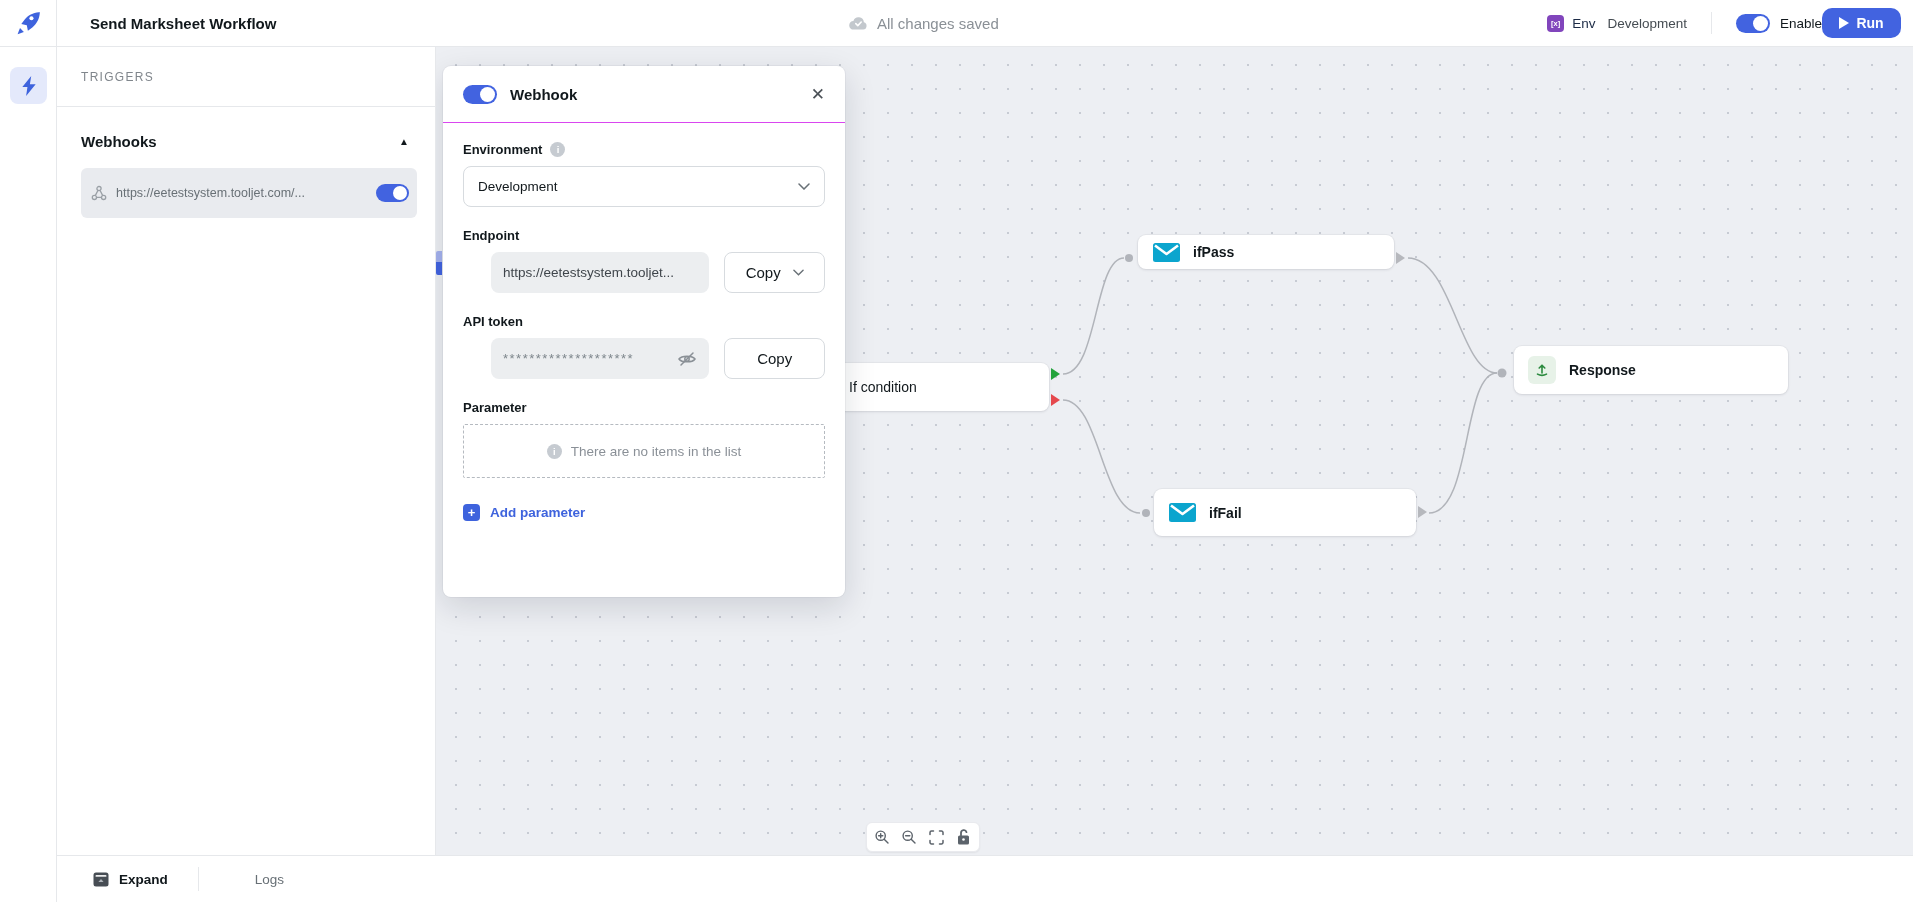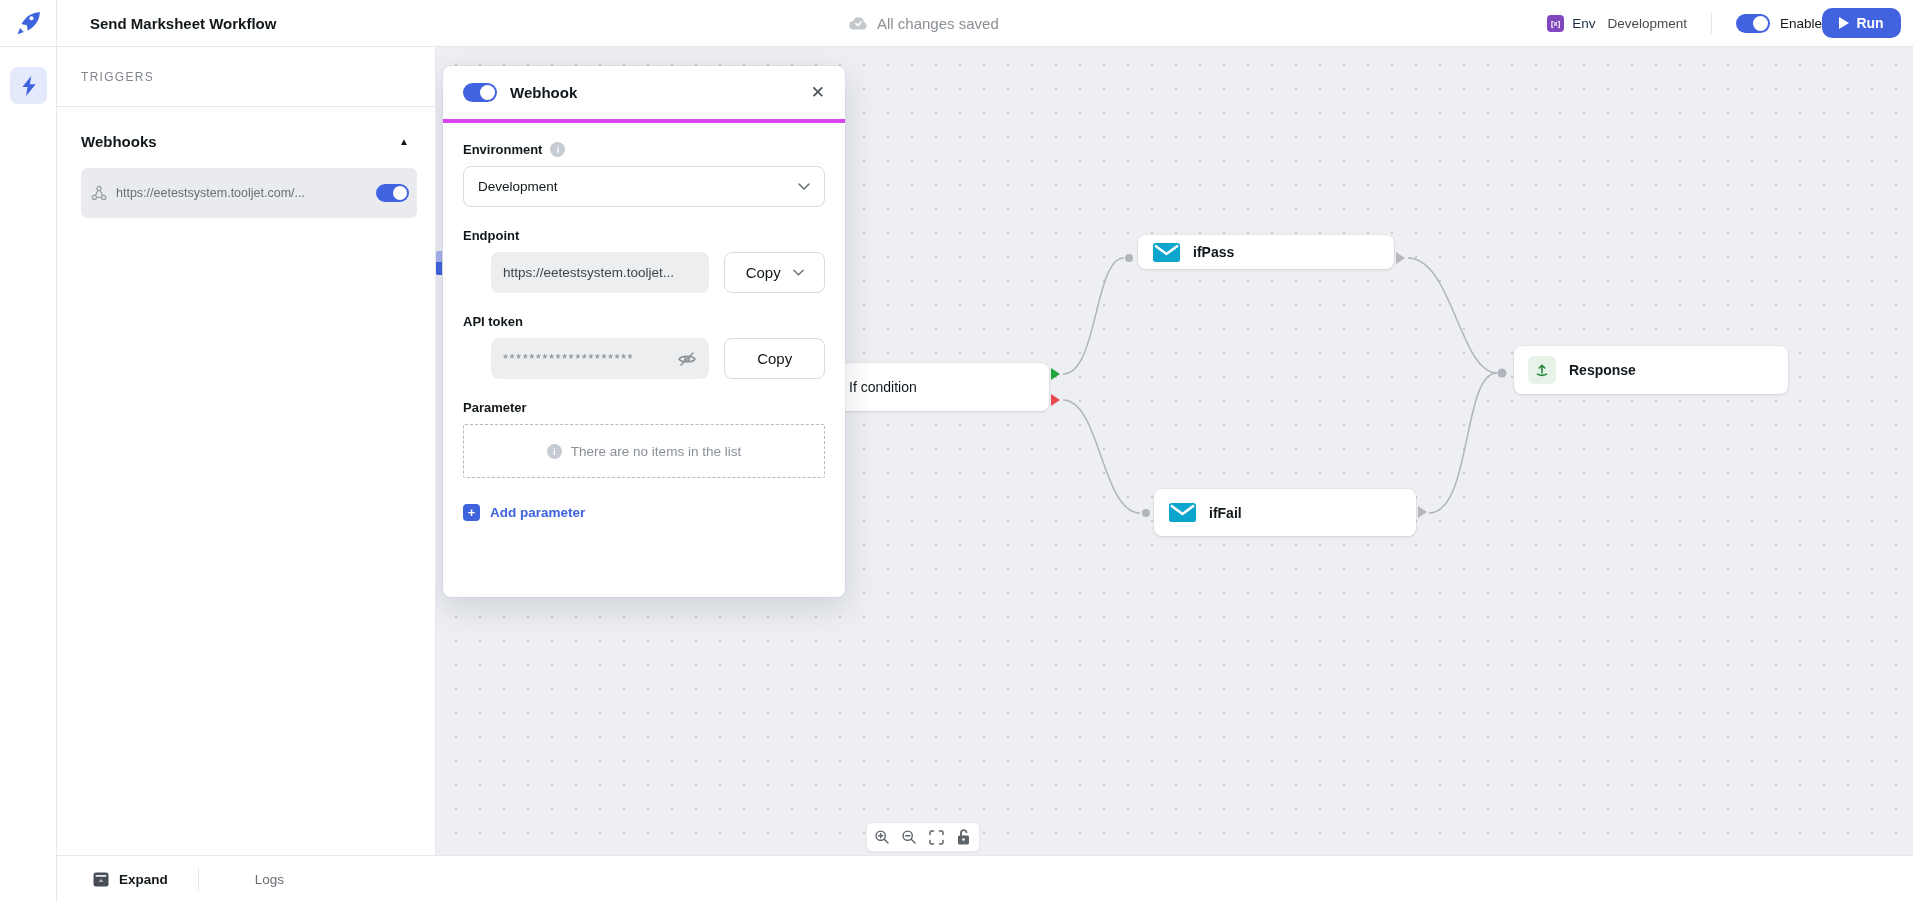--- a/index.html
+++ b/index.html
@@ -51,21 +51,21 @@
   .tri-red   { border-left:9px solid #e5484d; }
   .env-icon-box { width:28px; height:28px; border-radius:6px; background:#e7f2e8; display:flex; align-items:center; justify-content:center; }
   .node-fragment { position:absolute; z-index:6; }
 
   
   .zoom-toolbar { position:absolute; left:430px; top:775px; width:114px; height:30px; background:#fff; border:1px solid #e9eaee; border-radius:6px; box-shadow:0 1px 2px rgba(0,0,0,.06); display:flex; align-items:center; justify-content:space-evenly; z-index:8; }
   .zoom-toolbar .tool { width:24px; height:24px; display:flex; align-items:center; justify-content:center; cursor:pointer; }
 
   
   .modal { position:absolute; top:66px; left:443px; width:402px; height:531px; background:#fff; border-radius:8px; box-shadow:0 10px 32px rgba(16,24,40,.14), 0 0 0 1px rgba(16,24,40,.04); z-index:20; }
-  .modal-header { height:57px; display:flex; align-items:center; gap:13px; padding:0 20px; border-bottom:4px solid #d946ef; }
+  .modal-header { height:57px; display:flex; align-items:center; gap:13px; padding:0 20px; border-bottom:1px solid #d946ef; }
   .modal-title { font-size:15px; font-weight:700; color:#11181c; }
   .close-btn { margin-left:auto; font-size:17px; color:#4b5157; cursor:pointer; line-height:1; }
   .modal-body { padding:19px 20px; }
   .field-label-row { display:flex; align-items:center; gap:8px; margin-bottom:9px; }
   .field-label { font-size:13px; font-weight:700; color:#11181c; }
   .info-circle { width:15px; height:15px; border-radius:50%; background:#c6cbd1; color:#fff; font-size:9.5px; font-weight:700; display:flex; align-items:center; justify-content:center; font-style:normal; }
   .select-box { width:362px; height:41px; border:1px solid #d7dbdf; border-radius:8px; display:flex; align-items:center; padding:0 14px; cursor:pointer; background:#fff; }
   .select-value { font-size:13.5px; color:#11181c; flex:1; }
   .field-row { display:flex; gap:15px;padding-left:28px; }
   .readonly-input { width:237px; height:41px; background:#eceef0; border-radius:8px; display:flex; align-items:center; padding:0 12px; }

